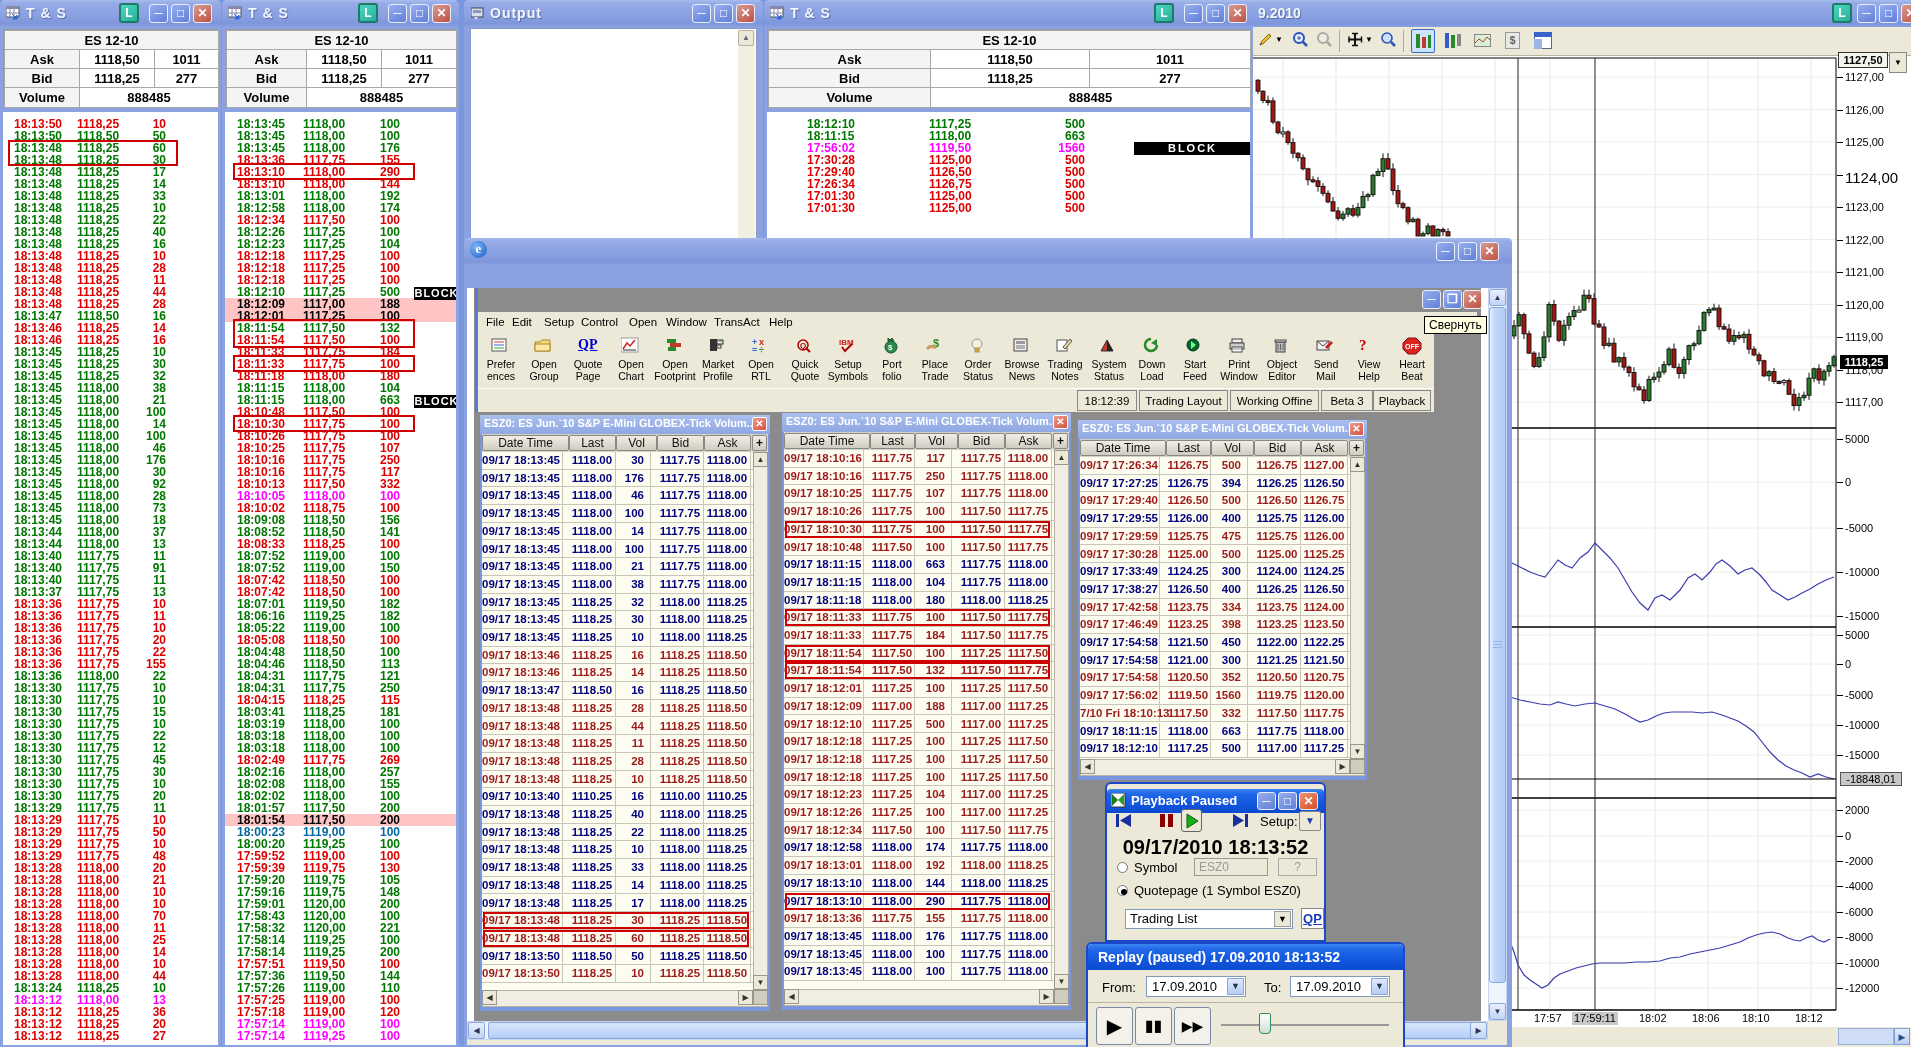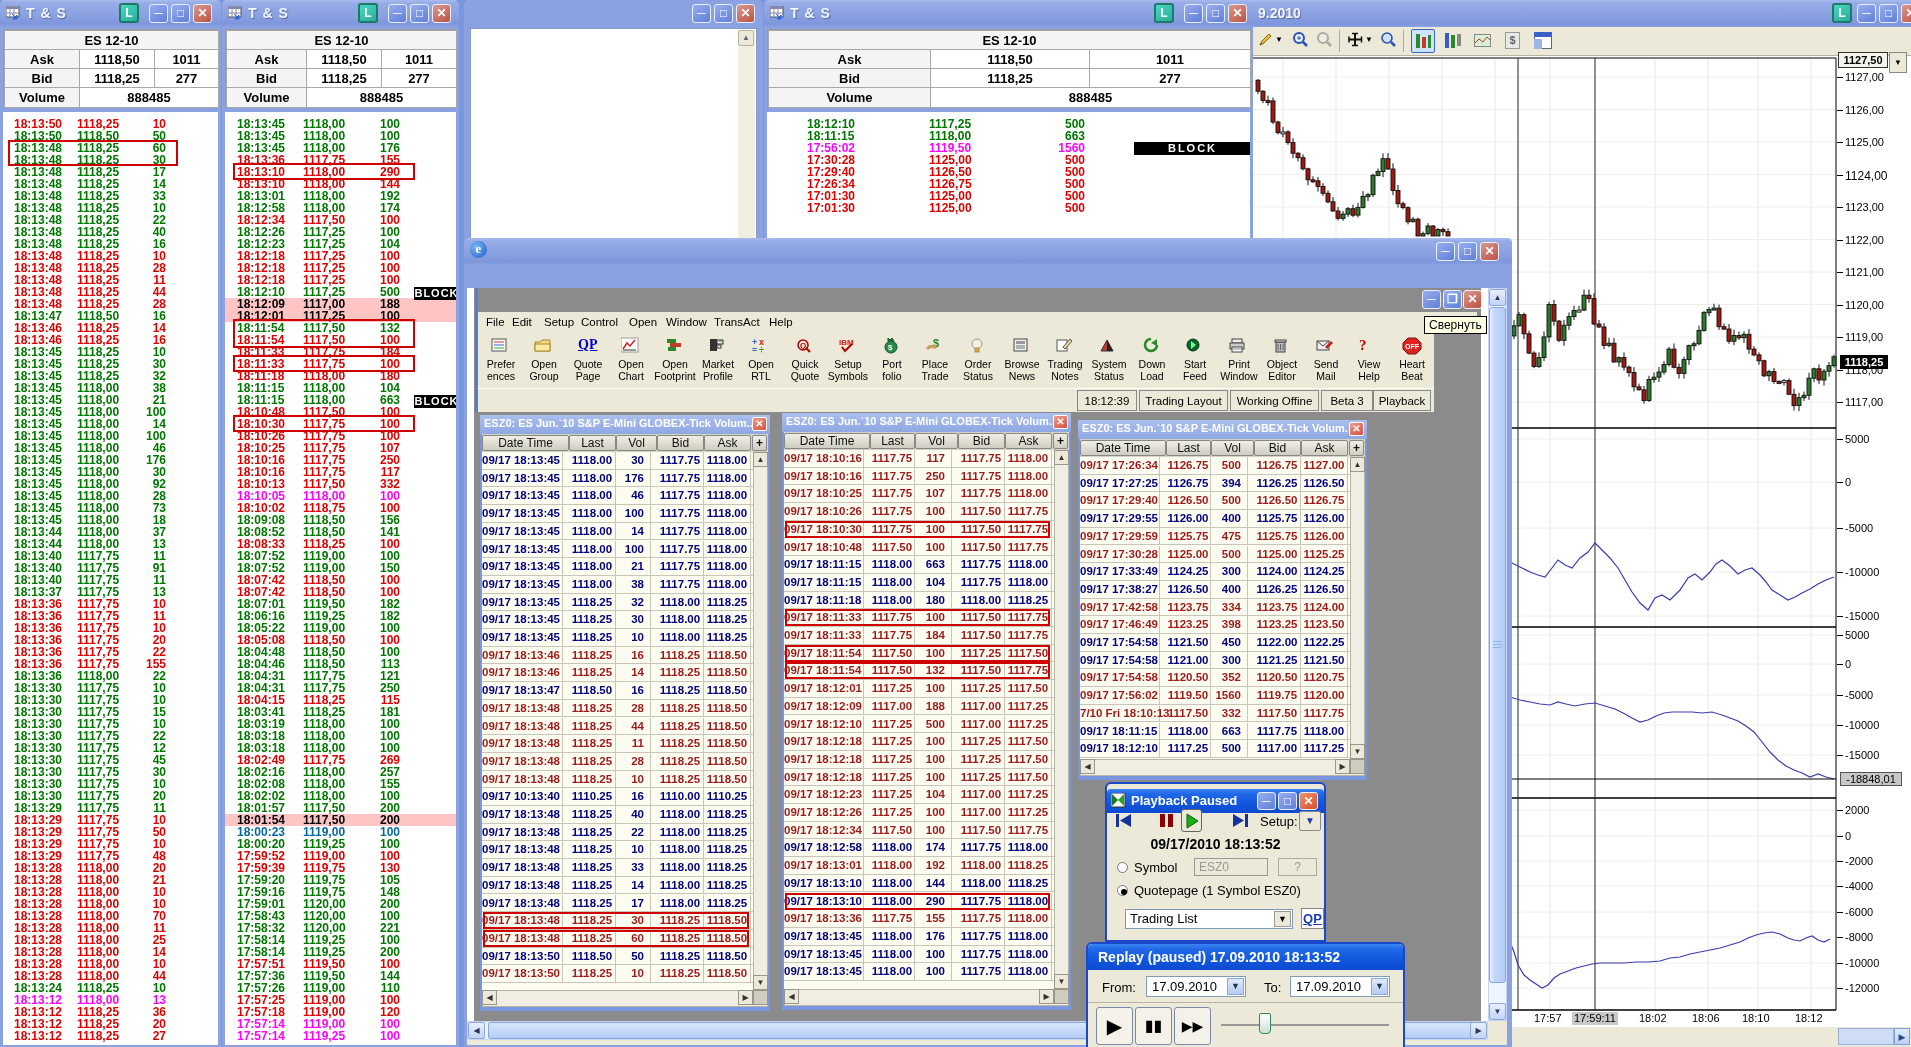--- a/index.html
+++ b/index.html
@@ -369,21 +369,21 @@
         <polyline points="257,641 267,644 277,646 287,648 297,649 305,646 313,648 322,650 332,648 342,647 352,650 362,653 372,658 379,662 387,666 395,664 403,660 411,657 419,656 429,656 439,656 449,657 459,656 469,659 477,662 485,665 493,670 501,676 509,686 517,696 525,704 533,710 541,714 549,717 557,721 565,718 573,721 581,723" fill="none" stroke="#3b3bb0" stroke-width="1.2"></polyline>
         <polyline points="257,886 261,896 265,909 271,919 277,924 283,928 289,932 295,929 301,922 307,918 315,915 323,912 331,910 339,908 347,907 359,907 371,907 383,906 395,906 407,905 417,902 427,901 437,898 447,896 457,894 467,892 477,889 487,886 495,882 503,879 511,877 519,876 527,878 535,882 541,884 547,885 553,882 559,880 565,884 571,886 577,883" fill="none" stroke="#3b3bb0" stroke-width="1.2"></polyline>
         <line x1="0" y1="723" x2="583" y2="723" stroke="#000"></line>
       </svg>
       <div class="abs" style="left:592px;top:15.0px;font-size:11px;color:#000;">1127,00</div>
       <div class="abs" style="left:584px;top:21.0px;width:6px;height:1px;background:#000;"></div>
       <div class="abs" style="left:592px;top:47.5px;font-size:11px;color:#000;">1126,00</div>
       <div class="abs" style="left:584px;top:53.5px;width:6px;height:1px;background:#000;"></div>
       <div class="abs" style="left:592px;top:80.0px;font-size:11px;color:#000;">1125,00</div>
       <div class="abs" style="left:584px;top:86.0px;width:6px;height:1px;background:#000;"></div>
-      <div class="abs" style="left:592px;top:112.5px;font-size:12px;color:#000;text-align:center;">1124,00</div>
+      <div class="abs" style="left:592px;top:112.5px;font-size:15px;color:#000;text-align:center;">1124,00</div>
       <div class="abs" style="left:584px;top:118.5px;width:6px;height:1px;background:#000;"></div>
       <div class="abs" style="left:592px;top:145.0px;font-size:11px;color:#000;">1123,00</div>
       <div class="abs" style="left:584px;top:151.0px;width:6px;height:1px;background:#000;"></div>
       <div class="abs" style="left:592px;top:177.5px;font-size:11px;color:#000;">1122,00</div>
       <div class="abs" style="left:584px;top:183.5px;width:6px;height:1px;background:#000;"></div>
       <div class="abs" style="left:592px;top:210.0px;font-size:11px;color:#000;">1121,00</div>
       <div class="abs" style="left:584px;top:216.0px;width:6px;height:1px;background:#000;"></div>
       <div class="abs" style="left:592px;top:242.5px;font-size:11px;color:#000;">1120,00</div>
       <div class="abs" style="left:584px;top:248.5px;width:6px;height:1px;background:#000;"></div>
       <div class="abs" style="left:592px;top:275.0px;font-size:11px;color:#000;">1119,00</div>
@@ -658,20 +658,28 @@
       <div class="tsr" style="top:918px;color:#ff00ff;"><span style="left:12px;">17:57:14</span><span style="left:78px;">1119,25</span><span style="right:56px;">100</span></div>
       <div class="rbox" style="left:8px;top:51px;width:182px;height:17px;"></div>
       <div class="rbox" style="left:8px;top:207px;width:182px;height:29px;"></div>
       <div class="rbox" style="left:8px;top:243px;width:182px;height:17px;"></div>
       <div class="rbox" style="left:8px;top:303px;width:182px;height:17px;"></div>
       <div class="blk" style="left:189px;top:175px;width:45px;height:13px;overflow:hidden;letter-spacing:1px;">BLOCK</div>
       <div class="blk" style="left:189px;top:283px;width:45px;height:13px;overflow:hidden;letter-spacing:1px;">BLOCK</div>
     </div>
   </div>
 <div class="win" style="left:464px;top:0;width:299px;height:245px;background:#8ba2e2;">
+    <div class="tbar">
+      <svg class="abs" style="left:7px;top:6px;" width="15" height="15">
+        <rect x="0" y="2" width="12" height="9" fill="#dde" stroke="#345"></rect>
+        <rect x="2" y="4" width="8" height="3" fill="#89b"></rect>
+        <path d="M3 11 l2 3 l2 -3z" fill="#dde"></path>
+      </svg>
+      <span class="ttl">Output</span>
+    </div>
     <div class="btn bmin" style="left:228px;">─</div>
     <div class="btn bmax" style="left:250px;">□</div>
     <div class="btn bcls" style="left:272px;">✕</div>
     <div class="abs" style="left:6px;top:28px;width:287px;height:215px;background:#fff;border:1px solid #8898c8;">
       <div class="abs" style="right:1px;top:1px;width:17px;height:213px;background:#f0efe2;">
         <div class="sbtn" style="left:0px;top:0px;width:16px;height:16px;background:#ece9d8;border:1px solid #b8b4a4;border-radius:2px;color:#667;">▲</div>
       </div>
     </div>
   </div>
 <div class="win" style="left:764px;top:0;width:489px;height:245px;background:#8ba2e2;">
@@ -1071,21 +1079,21 @@
         <svg style="position:absolute;left:4px;top:3px;" width="14" height="16">
           <path d="M1 1 L12 8 L1 15z" fill="#18b018" stroke="#0a600a"></path>
         </svg>
       </div>
       <svg class="abs" style="left:125px;top:29px;" width="20" height="15">
         <path d="M1 1 L1 14 L12 7.5z" fill="#16309c"></path>
         <rect x="13" y="1" width="3" height="13" fill="#16309c"></rect>
       </svg>
       <span class="abs" style="left:153px;top:30px;font-size:13px;">Setup:</span>
       <div class="abs" style="left:192px;top:27px;width:22px;height:20px;background:#ece9d8;border:1px solid #888;border-radius:2px;color:#1a3ab8;font-size:10px;text-align:center;line-height:18px;">▼</div>
-      <div class="abs" style="left:0;top:52px;width:217px;text-align:center;font-size:14px;font-weight:bold;">09/17/2010 18:13:52</div>
+      <div class="abs" style="left:0;top:52px;width:217px;text-align:center;font-size:20px;font-weight:bold;">09/17/2010 18:13:52</div>
       <div class="abs" style="left:10px;top:78px;width:11px;height:11px;border:1px solid #777;border-radius:50%;background:#fff;"></div>
       <span class="abs" style="left:27px;top:76px;font-size:13px;">Symbol</span>
       <div class="abs" style="left:87px;top:74px;width:74px;height:18px;background:#ece9d8;border:1px solid #999;color:#999;font-size:12px;line-height:17px;"><span style="margin-left:4px;">ESZ0</span></div>
       <div class="abs" style="left:171px;top:74px;width:39px;height:18px;background:#ece9d8;border:1px solid #aaa;color:#999;font-size:12px;text-align:center;line-height:17px;">?</div>
       <div class="abs" style="left:10px;top:101px;width:11px;height:11px;border:1px solid #777;border-radius:50%;background:#fff;">
         <div style="position:absolute;left:2.5px;top:2.5px;width:6px;height:6px;background:#000;border-radius:50%;"></div>
       </div>
       <span class="abs" style="left:27px;top:99px;font-size:13px;">Quotepage (1 Symbol ESZ0)</span>
       <div class="abs fld" style="left:18px;top:125px;width:168px;height:20px;font-size:13px;line-height:18px;"><span style="margin-left:4px;">Trading List</span><div class="abs" style="right:1px;top:1px;width:17px;height:16px;background:#ece9d8;border:1px solid #999;font-size:9px;text-align:center;line-height:15px;">▼</div></div>
       <div class="abs fld" style="left:194px;top:124px;width:23px;height:21px;border-color:#888;color:#1a3ab8;font-weight:bold;font-size:13px;text-align:center;line-height:19px;text-decoration:underline;">QP</div>

